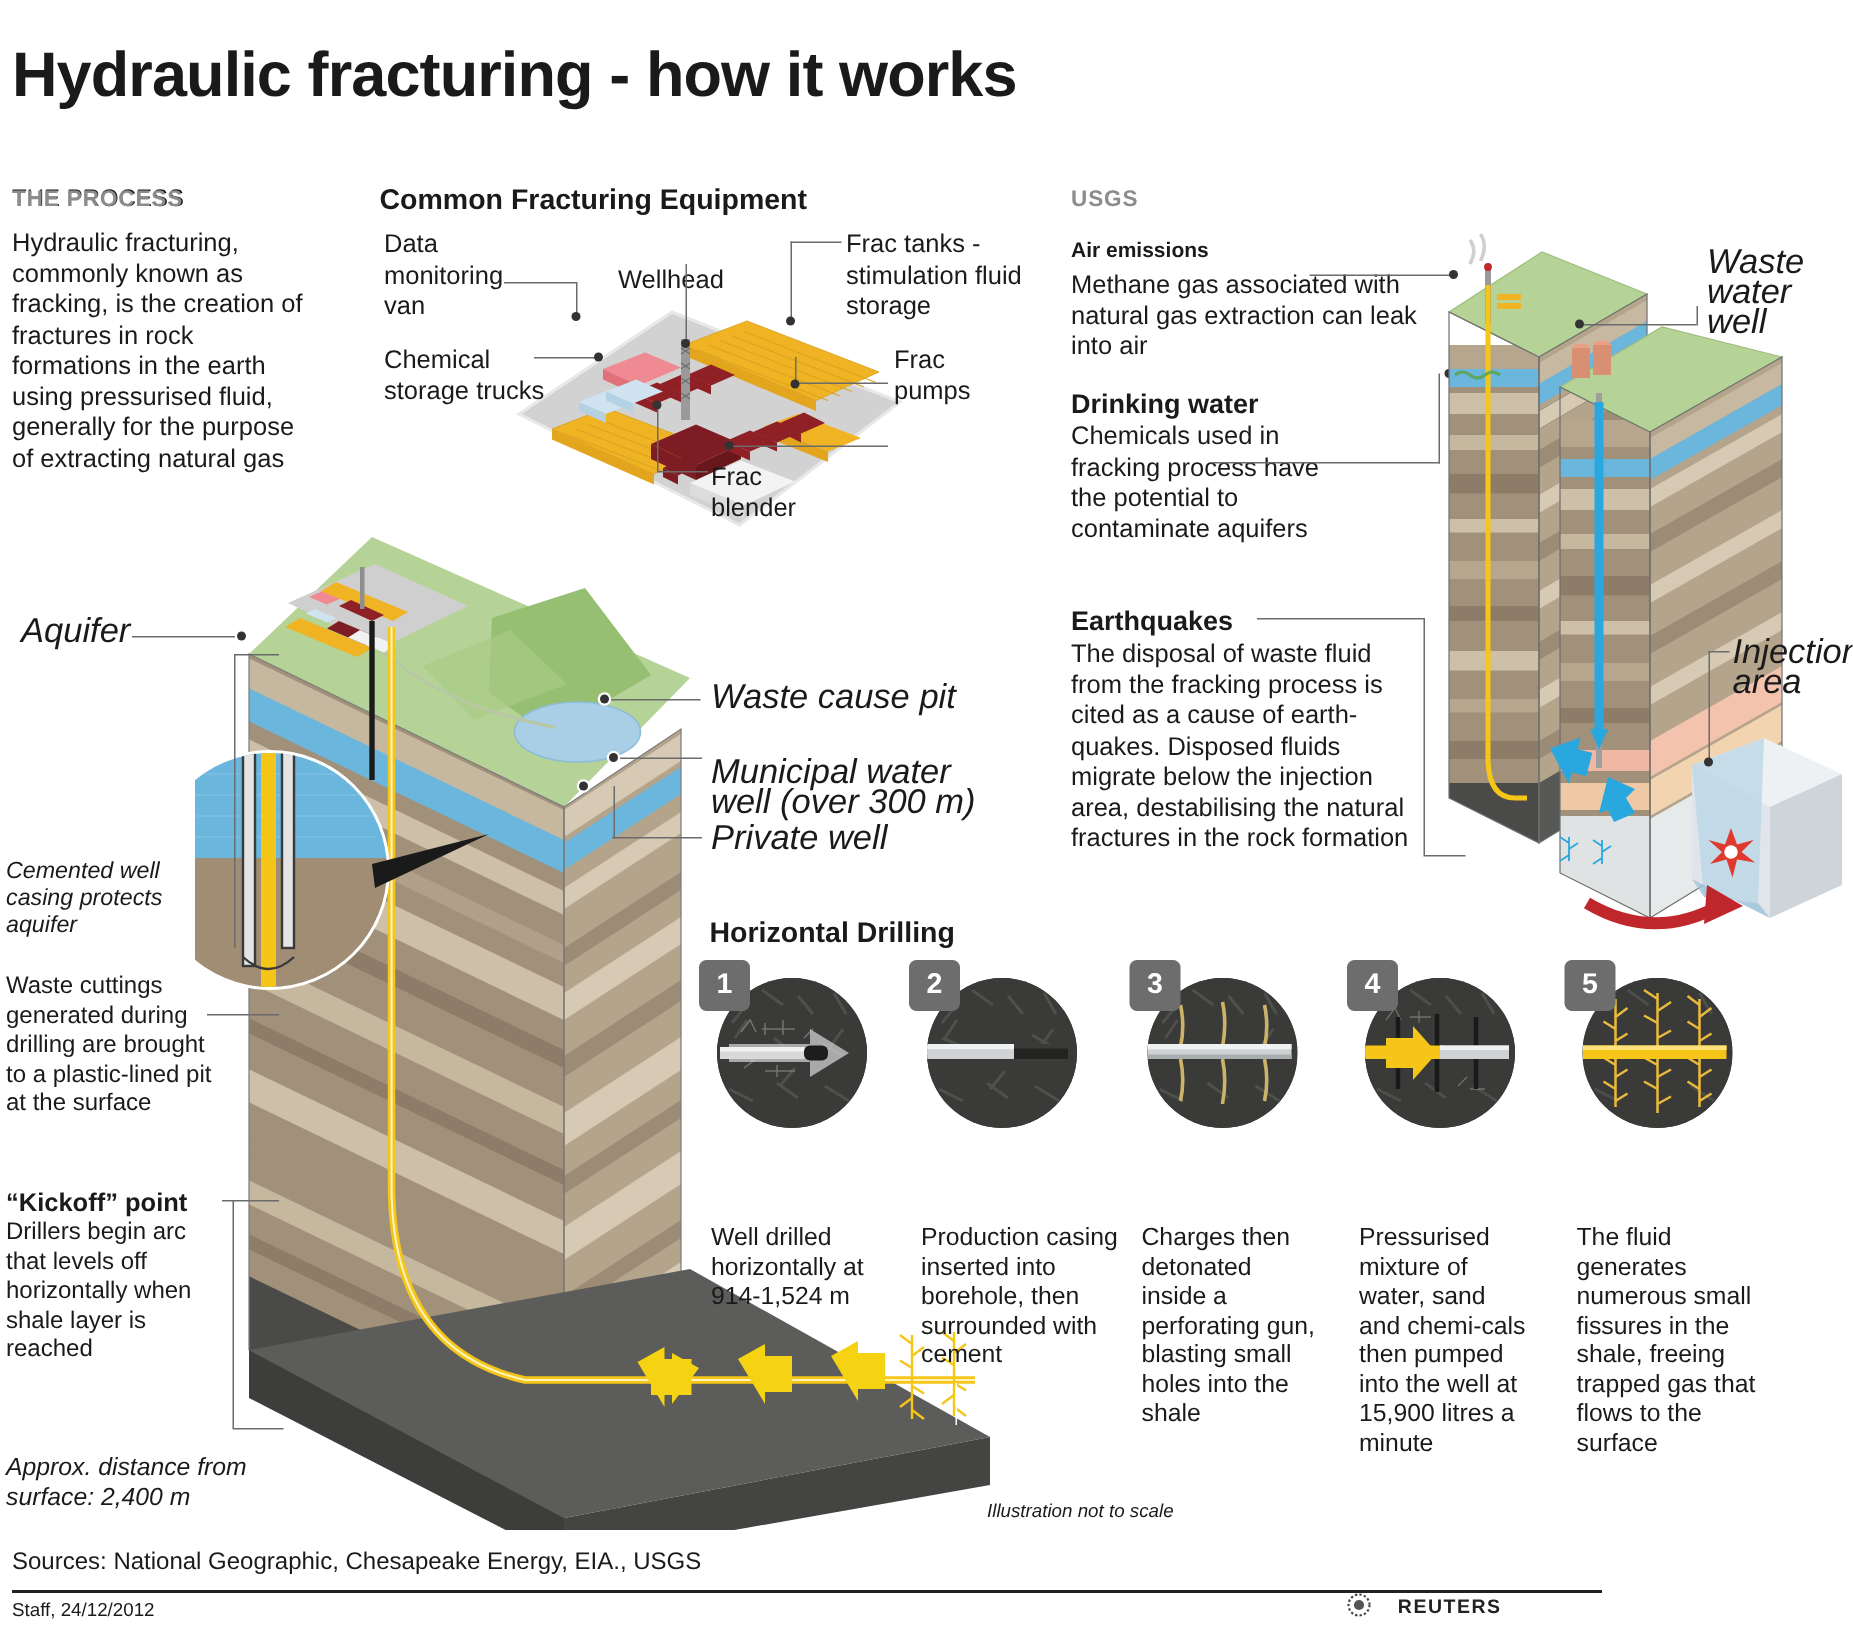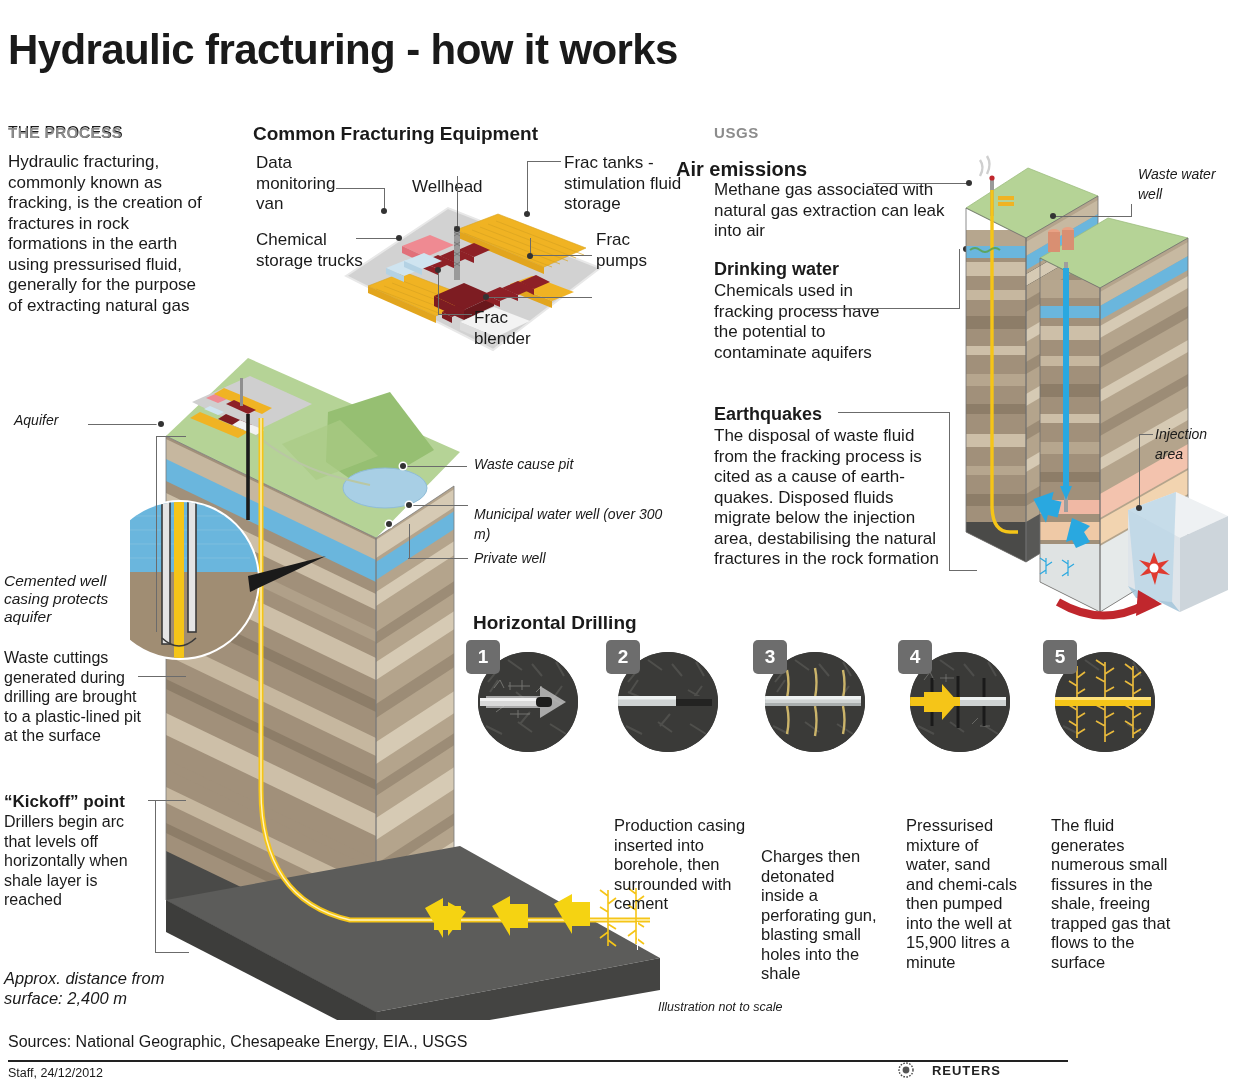--- a/index.html
+++ b/index.html
@@ -38,21 +38,21 @@
 
   
   .rule { background:#6b6b6b; position:absolute; }
   .hline { height:1px; }
   .vline { width:1px; }
   .dot { position:absolute; width:6px; height:6px; border-radius:50%; background:#333; }
   .dot-w { box-shadow:0 0 0 1.5px #fff; }
 
   
   #equip-plot { left:338px; top:190px; width:270px; height:170px; }
-  .lbl-ital { font-size:14px; font-style:italic; line-height:20px; }
+  .lbl-ital { font-size:23px; font-style:italic; line-height:20px; }
 
   
   .step { position:absolute; width:112px; height:112px; }
   .step-circle{
     position:absolute; left:12px; top:12px; width:100px; height:100px;
     border-radius:50%; background:#3a3a38; overflow:hidden;
   }
   .step-badge{
     position:absolute; left:0; top:0; width:34px; height:34px;
     background:#6d6d6d; border-radius:5px; color:#fff;
@@ -200,21 +200,21 @@
   <div class="abs rule hline" style="left:486px; top:297px; width:106px;"></div>
   <div class="dot" style="left:483px; top:294px;"></div>
 
   <div class="abs body-txt" style="left:474px; top:308px; width:80px;">Frac blender</div>
   <div class="abs rule vline" style="left:438px; top:270px; height:44px;"></div>
   <div class="abs rule hline" style="left:438px; top:314px; width:34px;"></div>
   <div class="dot" style="left:435px; top:267px;"></div>
 
   <div class="abs sec-head-grey" style="left:714px; top:124px;">USGS</div>
 
-  <div class="abs sec-head-black" style="left:676px; top:158px; font-size:20px;">Air emissions</div>
+  <div class="abs sec-head-black" style="left:714px; top:158px; font-size:14px;">Air emissions</div>
   <div class="abs body-txt" style="left:714px; top:180px; width:238px;">Methane gas associated with natural gas extraction can leak into air</div>
 
   <div class="abs sec-head-black" style="left:714px; top:259px; font-size:18px;">Drinking water</div>
   <div class="abs body-txt" style="left:714px; top:281px; width:176px;">Chemicals used in fracking process have the potential to contaminate aquifers</div>
 
   <div class="abs sec-head-black" style="left:714px; top:404px; font-size:18px;">Earthquakes</div>
   <div class="abs body-txt" style="left:714px; top:426px; width:238px;">The disposal of waste fluid from the fracking process is cited as a cause of earth-quakes. Disposed fluids migrate below the injection area, destabilising the natural fractures in the rock formation</div>
 
   <div class="abs rule hline" style="left:873px; top:183px; width:96px;"></div>
   <div class="dot" style="left:966px; top:180px;"></div>
@@ -549,20 +549,21 @@
           <path d="M18 60 l8 -6 M32 62 h20 M40 58 v8"></path>
         </g>
 
         <polygon points="8,44 62,44 62,34 88,50 62,66 62,56 8,56" fill="#cfcfcf" opacity=".75"></polygon>
 
         <rect x="2" y="46" width="58" height="8" fill="#d9d9d9"></rect>
         <rect x="2" y="46" width="58" height="3" fill="#f2f2f2"></rect>
         <rect x="58" y="45" width="16" height="10" rx="4" fill="#1d1d1c"></rect>
       </svg>
     </div>
+    <div class="step-cap" style="left:8px;">Well drilled horizontally at  914-1,524 m</div>
   </div>
 
   <div class="step" style="left:606px; top:640px;">
     <div class="step-badge">2</div>
     <div class="step-circle">
       <svg width="100" height="100" viewBox="0 0 100 100">
         <rect width="100" height="100" fill="#3a3a38"></rect>
         <g stroke="#535350" stroke-width="2" fill="none" opacity=".85">
           <path d="M6 14 l12 6 l-8 10 M30 8 l14 10 M54 12 l10 12 M78 10 l8 14
                    M10 40 l14 6 M70 38 l14 8
@@ -591,21 +592,21 @@
         <g stroke="#cbb46a" stroke-width="2.4" fill="none">
           <path d="M22 18 q3 14 0 28 M22 54 q3 14 0 28"></path>
           <path d="M50 16 q3 14 0 30 M50 54 q3 14 0 30"></path>
           <path d="M78 18 q3 14 0 28 M78 54 q3 14 0 28"></path>
         </g>
         <rect x="0" y="44" width="96" height="10" fill="#cfd3d3"></rect>
         <rect x="0" y="44" width="96" height="3.5" fill="#eef2f2"></rect>
         <rect x="0" y="51" width="96" height="3" fill="#a9aeae"></rect>
       </svg>
     </div>
-    <div class="step-cap" style="left:8px; width:116px;margin-top:31px;">Charges then detonated inside a perforating gun, blasting small holes into the shale</div>
+    <div class="step-cap" style="left:8px; width:116px;">Charges then detonated inside a perforating gun, blasting small holes into the shale</div>
   </div>
 
   <div class="step" style="left:898px; top:640px;">
     <div class="step-badge">4</div>
     <div class="step-circle">
       <svg width="100" height="100" viewBox="0 0 100 100">
         <rect width="100" height="100" fill="#3a3a38"></rect>
         <g stroke="#535350" stroke-width="2" fill="none" opacity=".8">
           <path d="M6 14 l12 6 M30 8 l14 10 M54 12 l10 12 M78 10 l8 14
                    M8 74 l16 8 M40 70 l14 10 M72 72 l16 10"></path>

